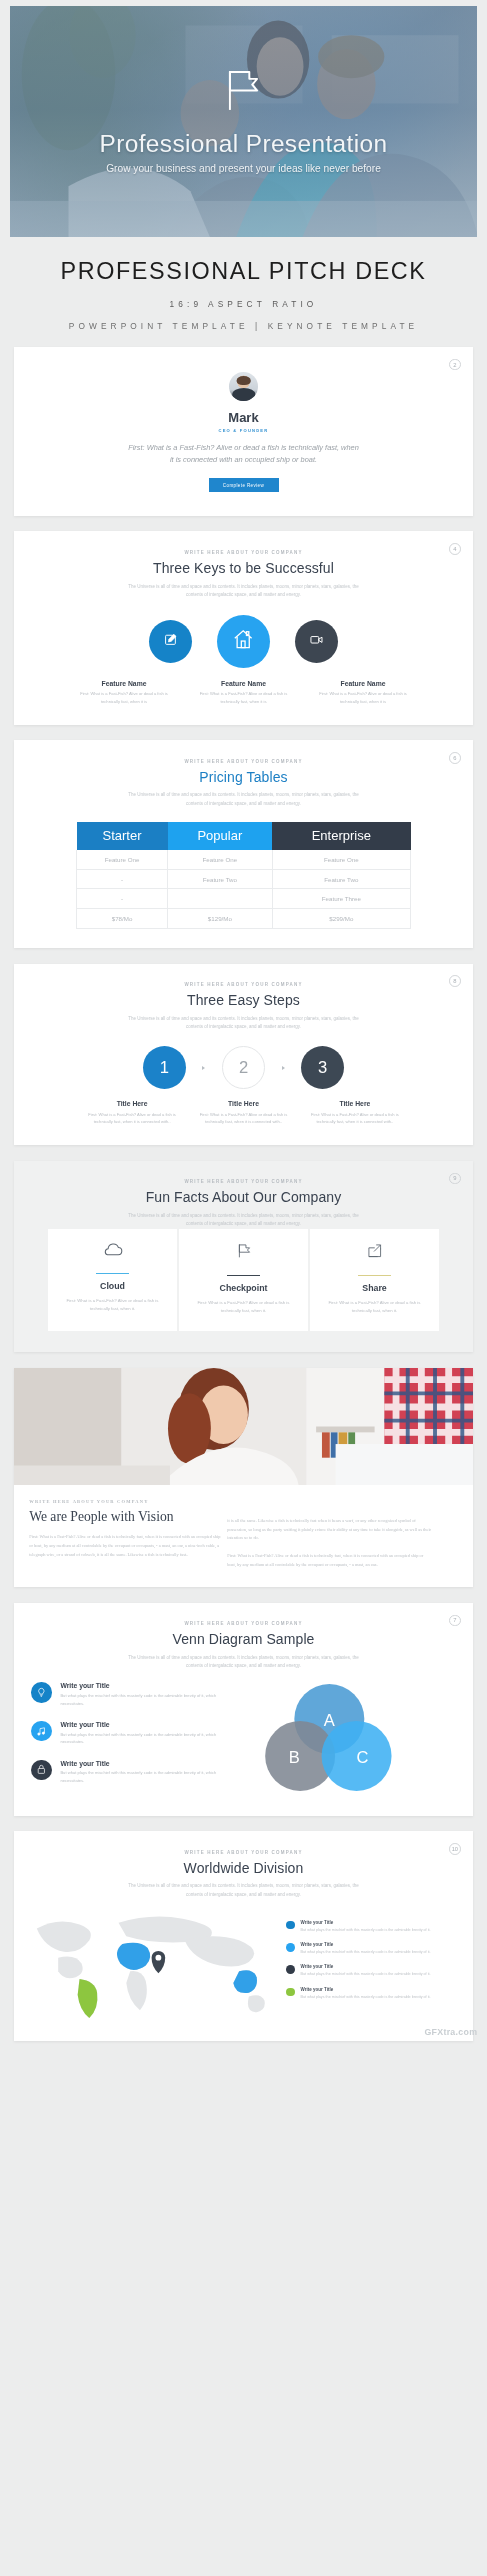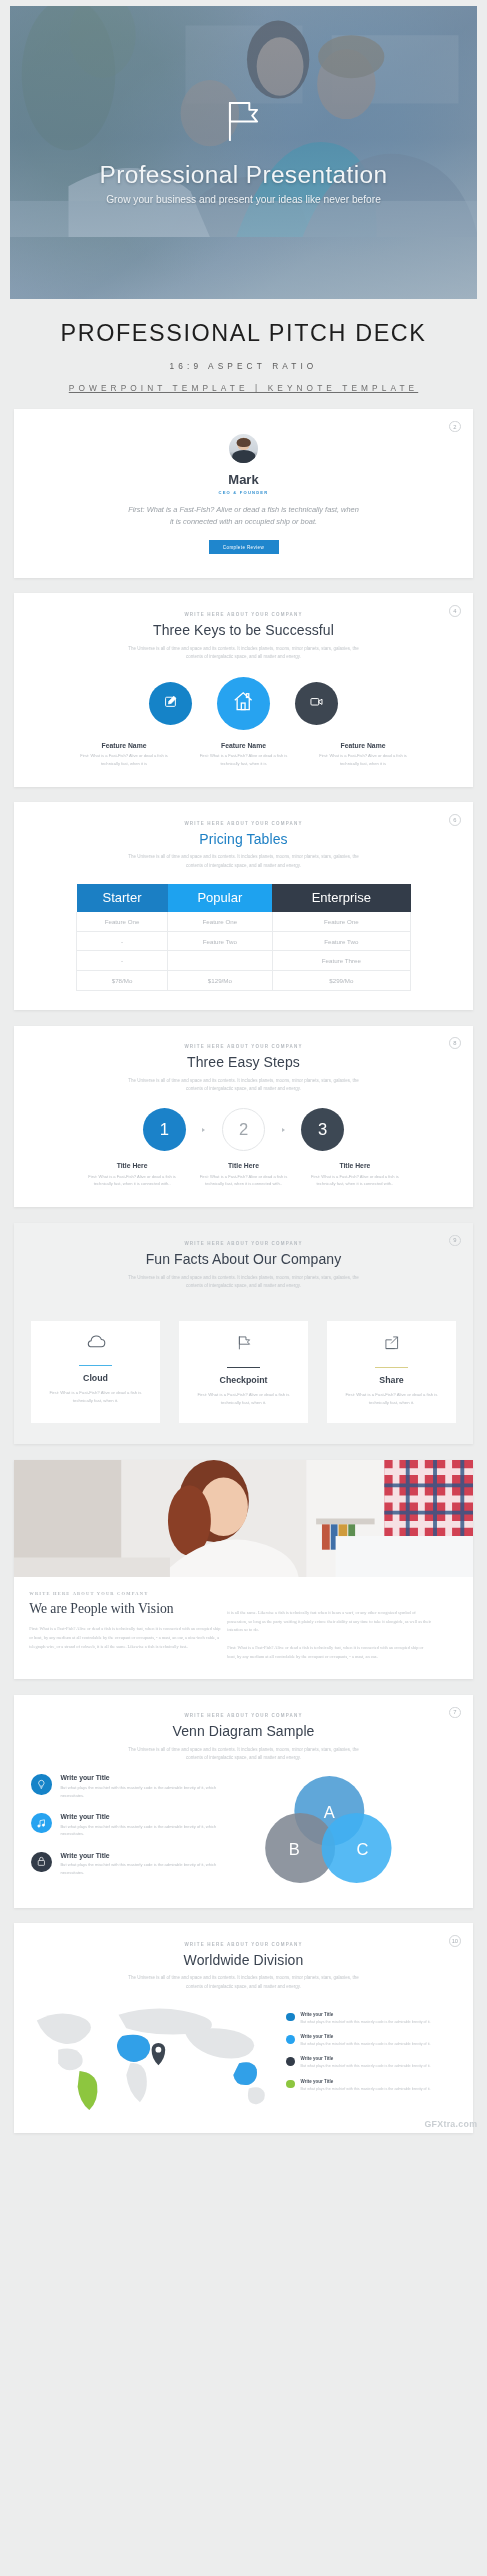--- a/index.html
+++ b/index.html
@@ -7,21 +7,21 @@
     width:487px; height:2576px;
     background:#eceded;
     font-family:"Liberation Sans", sans-serif;
     overflow:hidden;
     position:relative;
   }
   .page { width:487px; position:relative; }
 
   
   .hero {
-    position:relative; margin:5.8px 9.7px 0 9.7px; height:293px;
+    position:relative; margin:5.8px 9.7px 0 9.7px; height:231px;
     overflow:hidden;
     background:
       radial-gradient(circle at 72% 36%, rgba(126,166,196,.55) 0 14%, rgba(0,0,0,0) 38%),
       radial-gradient(circle at 45% 55%, rgba(150,175,195,.45) 0 12%, rgba(0,0,0,0) 40%),
       radial-gradient(circle at 18% 35%, rgba(92,128,104,.55) 0 18%, rgba(0,0,0,0) 46%),
       linear-gradient(145deg,#7e93a6 0%,#8fa2b3 30%,#7c93a8 55%,#9fb2bf 75%,#b3c0c9 100%);
   }
   .hero-veil {
     position:absolute; inset:0;
     background:linear-gradient(180deg, rgba(108,135,160,.55) 0%, rgba(96,124,152,.62) 45%, rgba(140,163,183,.5) 100%);
@@ -43,21 +43,21 @@
 
   
   .masthead { text-align:center; padding:21.4px 0 15.6px; background:#eceded; }
   .mast-title {
     font-size:23.4px; font-weight:300; color:#1e1e1e; letter-spacing:1.6px;
   }
   .mast-ratio {
     font-size:8.3px; color:#5b5b5b; letter-spacing:4.1px; margin-top:13.6px; font-weight:400;
   }
   .mast-tpl {
-    font-size:8.3px; color:#6f6f6f; letter-spacing:4.1px; margin-top:12.7px; font-weight:400;text-decoration:underline;
+    font-size:8.3px; color:#6f6f6f; letter-spacing:4.1px; margin-top:12.7px; font-weight:400;
   }
 
   
   .slide {
     margin:0 13.6px 15.6px 13.6px; background:#fff; position:relative;
     box-shadow:0 1px 2.9px rgba(0,0,0,.07);
   }
   .slide.grey { background:#f0f1f1; }
   .slide-num {
     position:absolute; top:11.7px; right:12.7px; width:11.7px; height:11.7px;
@@ -143,21 +143,21 @@
   .step.s2 { background:#fff; color:#9fa5ab; border:1px solid #e4e6e8; }
   .step.s3 { background:#3d4854; color:#fff; }
   .arrow { width:0;height:0;border-left:3.9px solid #b9bec3;border-top:2.9px solid transparent;border-bottom:2.9px solid transparent;}
   .step-texts { display:flex; justify-content:center; gap:21.4px; margin-top:10.7px; }
   .step-txt { width:90px; text-align:center; }
   .step-title { font-size:6.8px; font-weight:700; color:#3c4450; }
   .step-desc { font-size:4.1px; line-height:1.85; color:#b9bdc2; margin-top:3.9px; }
 
   
   .facts { padding:18.5px 0 21.4px; }
-  .fact-row { display:flex; justify-content:center; gap:19px; margin-top:30px; }
+  .fact-row { display:flex; justify-content:center; gap:2px; margin-top:0; }
   .fact-card { width:129px; background:#fff; padding:13.6px 10.7px 15.6px; text-align:center; }
   .fact-divider { width:33px; height:1.8px; margin:10.7px auto 0; }
   .fact-title { font-size:8.8px; font-weight:700; color:#3c4450; margin-top:6.8px; }
   .fact-desc { font-size:4.3px; line-height:1.9; color:#b9bdc2; margin-top:5.8px; }
 
   
   .vision-img {
     height:117px; position:relative; overflow:hidden;
     background:
       radial-gradient(circle at 46% 40%, #7e3f2a 0 9%, rgba(0,0,0,0) 10%),

